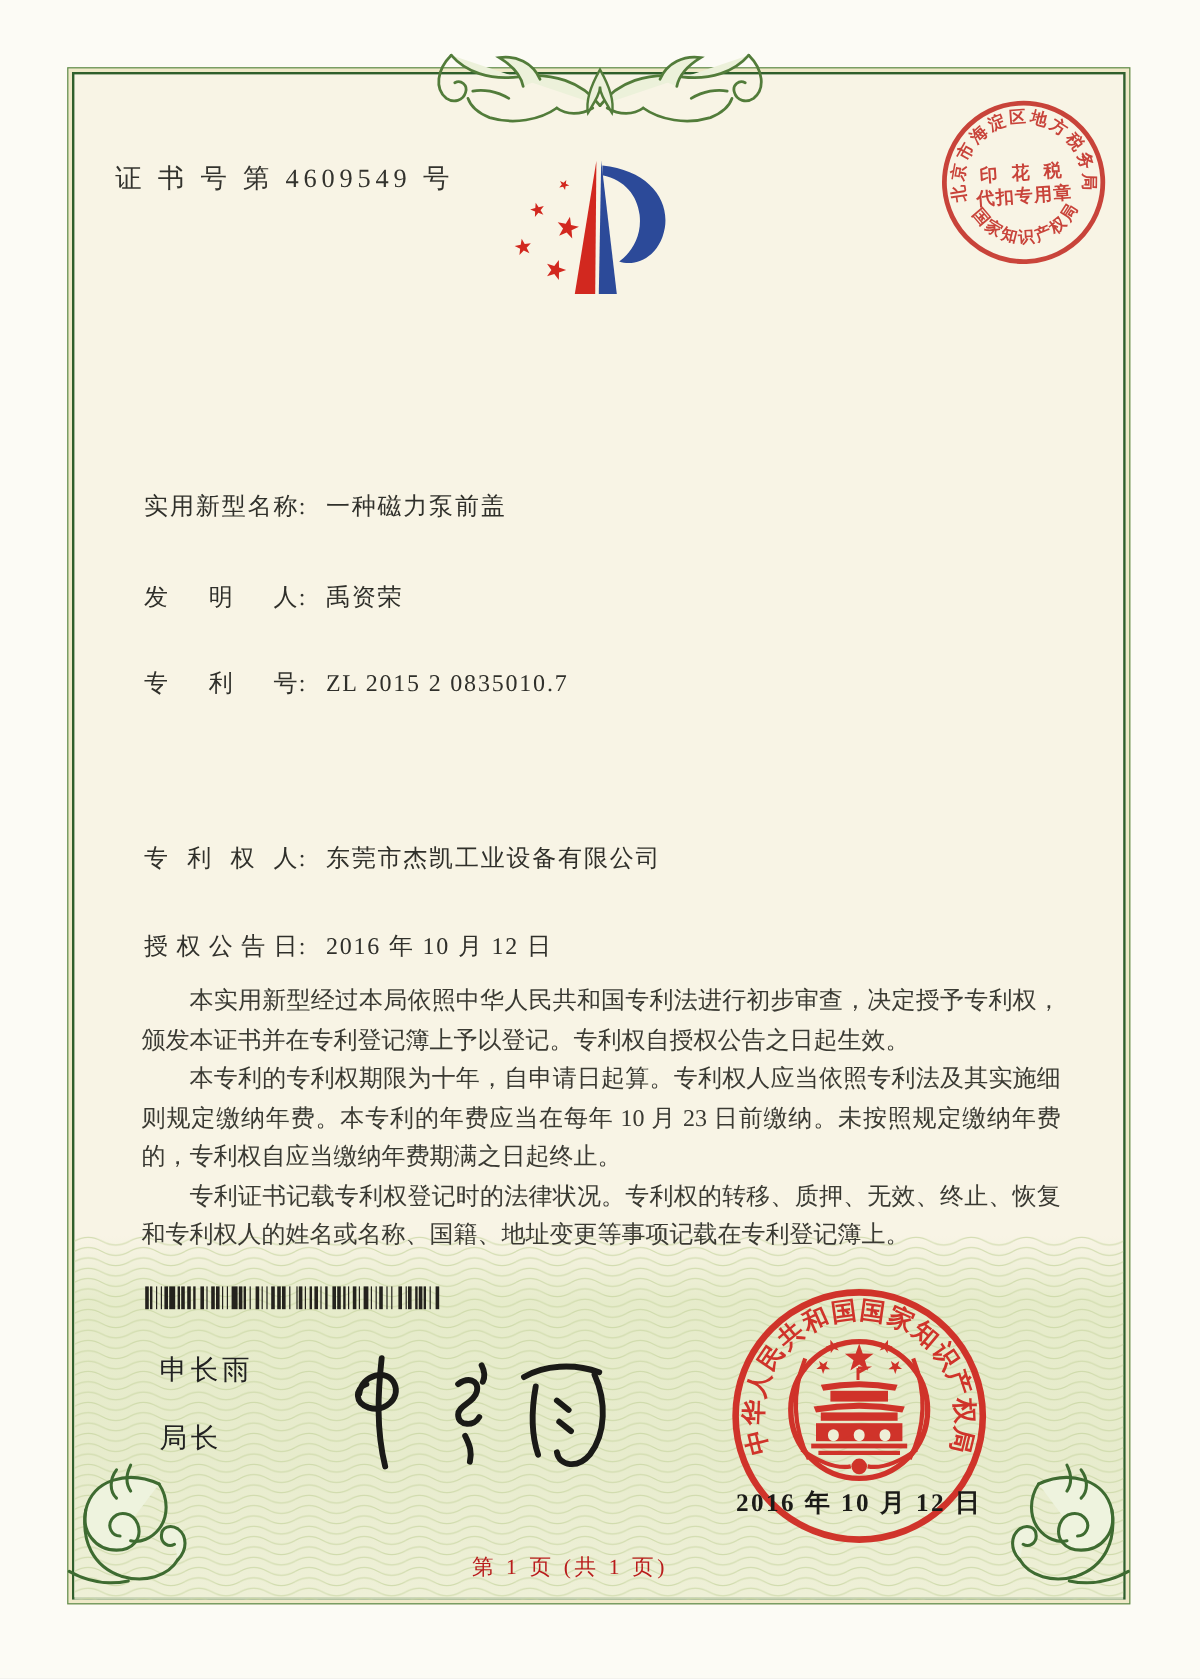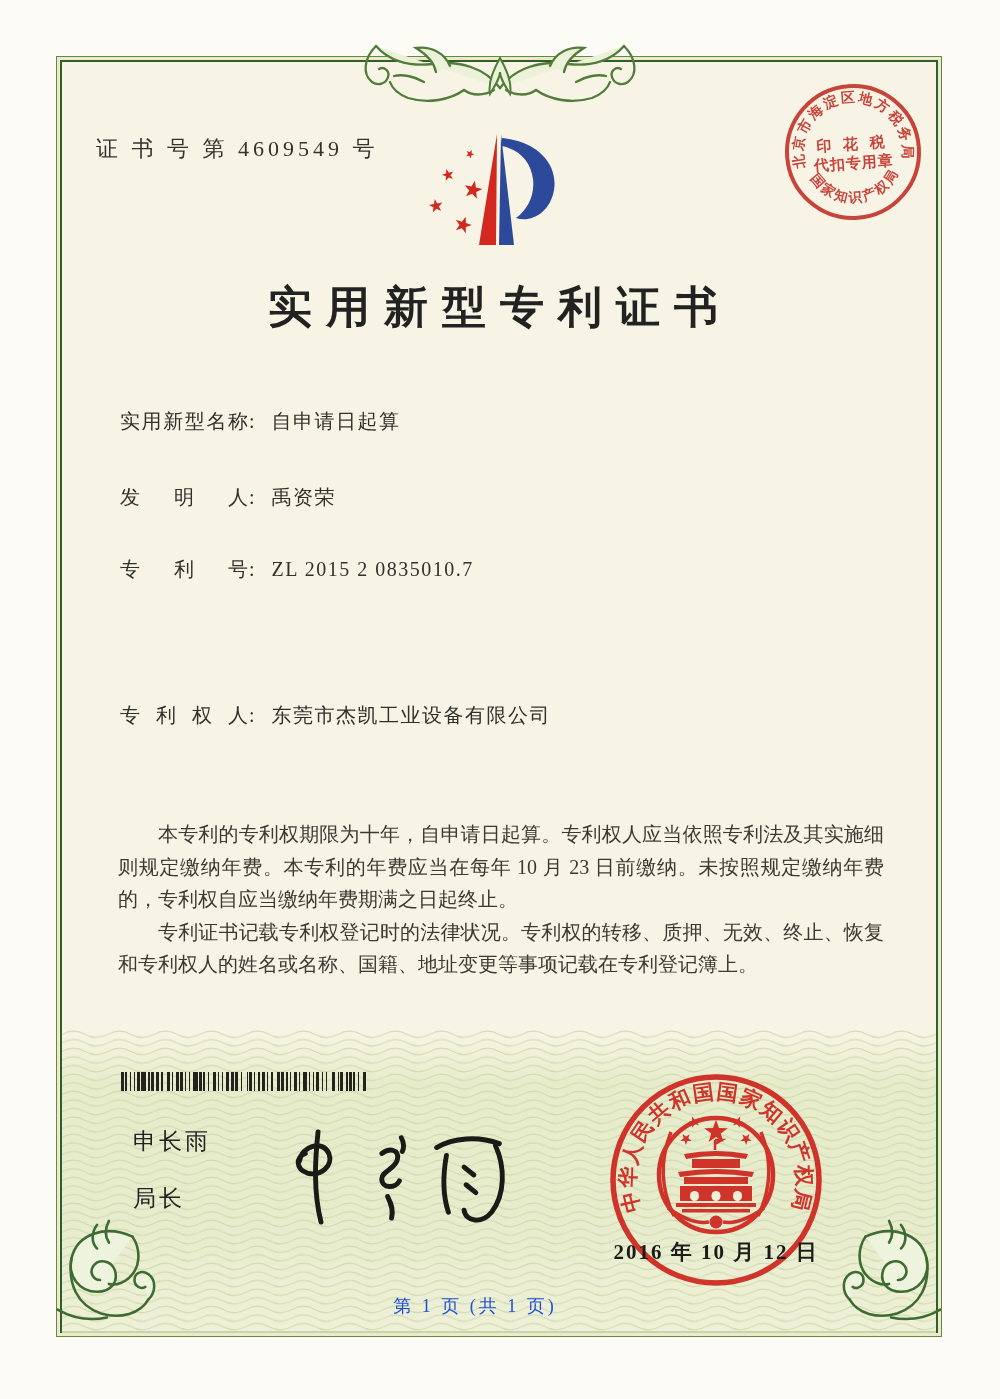--- a/index.html
+++ b/index.html
@@ -28,21 +28,21 @@
   .barcode{left:121px;top:1072px;height:19px;display:flex;align-items:stretch;}
   .barcode i{display:block;height:100%;}
   .barcode i.b{background:#24221d;}
   
   .off{left:133px;font-size:23px;letter-spacing:3px;color:#222;
        font-family:"Liberation Sans", sans-serif;}
   
   .seal-date{left:596px;top:1238px;width:240px;text-align:center;font-size:21px;
              letter-spacing:2px;color:#1b1b18;font-weight:bold;}
   .footer{left:0;top:1294px;width:950px;text-align:center;font-size:18px;
-          letter-spacing:3px;color:#1d4ed8;}
+          letter-spacing:3px;color:#b91c1c;}
   svg{position:absolute;overflow:visible;}
   .stamp-arc{font-size:14px;font-weight:bold;letter-spacing:2.5px;fill:#c5352c;
              font-family:"Liberation Serif", serif;}
   .stamp-arc-b{font-size:13.5px;font-weight:bold;letter-spacing:2px;fill:#c5352c;
              font-family:"Liberation Serif", serif;}
   .stamp-c{font-size:15px;font-weight:bold;letter-spacing:4px;fill:#c5352c;
            font-family:"Liberation Serif", serif;}
   .seal-arc{font-size:21px;font-weight:bold;letter-spacing:1.5px;fill:#cf2a22;
             font-family:"Liberation Serif", serif;}
 </style>
@@ -131,40 +131,44 @@
       <circle cx="100" cy="100" r="66" fill="none" stroke="#c5352c" stroke-width="4"></circle>
       <path id="tarcT" d="M51.7,112.9 A50,50 0 1 1 148.3,112.9" fill="none"></path>
       <path id="tarcB" d="M54.7,121.1 A50,50 0 0 0 145.3,121.1" fill="none"></path>
       <text class="stamp-arc"><textPath href="#tarcT" startOffset="50%" text-anchor="middle">北京市海淀区地方税务局</textPath></text>
       <text class="stamp-arc-b"><textPath href="#tarcB" startOffset="50%" text-anchor="middle">国家知识产权局</textPath></text>
       <text class="stamp-c" x="100" y="97" text-anchor="middle">印 花 税</text>
       <text class="stamp-c" x="100" y="116" text-anchor="middle" style="letter-spacing:1px;">代扣专用章</text>
     </g>
   </svg>
 
-  <div class="abs title">实用新型专利证书</div>
 
   <div class="abs frow" style="top:408px">
     <span class="flabel">实用新型名称</span><span class="fcolon">:</span>
-    <span class="fvalue">自申请日起算</span>
+    <span class="fvalue">一种磁力泵前盖</span>
   </div>
   <div class="abs frow" style="top:484px">
     <span class="flabel">发 明 人</span><span class="fcolon">:</span>
     <span class="fvalue">禹资荣</span>
   </div>
   <div class="abs frow" style="top:556px">
     <span class="flabel">专 利 号</span><span class="fcolon">:</span>
     <span class="fvalue">ZL 2015 2 0835010.7</span>
   </div>
   <div class="abs frow" style="top:702px">
     <span class="flabel">专 利 权 人</span><span class="fcolon">:</span>
     <span class="fvalue">东莞市杰凯工业设备有限公司</span>
   </div>
+  <div class="abs frow" style="top:775px">
+    <span class="flabel">授权公告日</span><span class="fcolon">:</span>
+    <span class="fvalue">2016 年 10 月 12 日</span>
+  </div>
 
   <div class="abs paras">
+    <p>本实用新型经过本局依照中华人民共和国专利法进行初步审查，决定授予专利权，颁发本证书并在专利登记簿上予以登记。专利权自授权公告之日起生效。</p>
     <p>本专利的专利权期限为十年，自申请日起算。专利权人应当依照专利法及其实施细则规定缴纳年费。本专利的年费应当在每年 10 月 23 日前缴纳。未按照规定缴纳年费的，专利权自应当缴纳年费期满之日起终止。</p>
     <p>专利证书记载专利权登记时的法律状况。专利权的转移、质押、无效、终止、恢复和专利权人的姓名或名称、国籍、地址变更等事项记载在专利登记簿上。</p>
   </div>
 
   <div class="abs barcode">
       <i class="b" style="flex: 0 0 2.9px;"></i>
       <i style="flex: 0 0 1.45px;"></i>
       <i class="b" style="flex: 0 0 1.45px;"></i>
       <i style="flex: 0 0 2.9px;"></i>
       <i class="b" style="flex: 0 0 1.45px;"></i>

